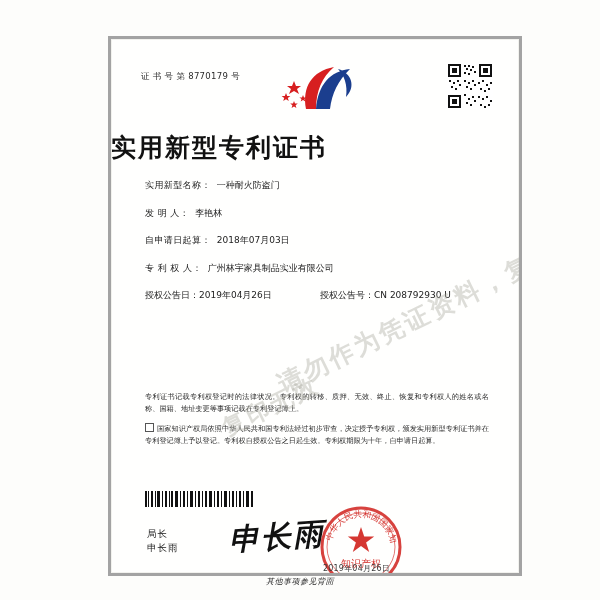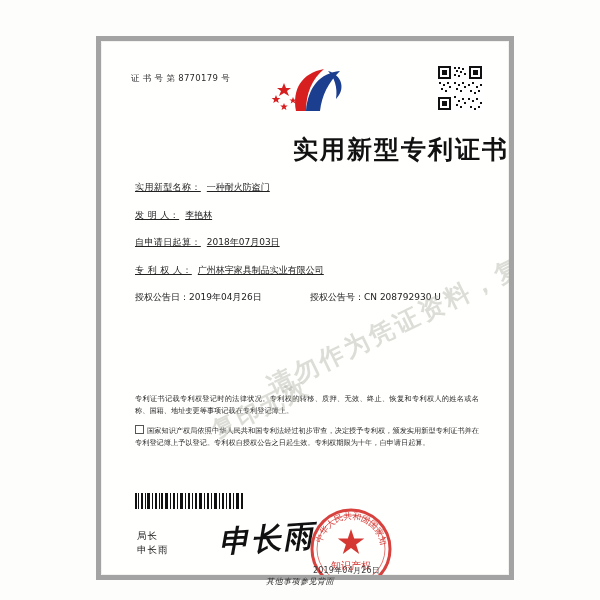--- a/index.html
+++ b/index.html
@@ -16,25 +16,25 @@
   }
   .page {
     position: relative;
     width: 600px;
     height: 600px;
     background: #fdfdfb;
   }
   
   .frame {
     position: absolute;
-    left: 96px;
+    left: 108px;
     top: 36px;
     width: 408px;
     height: 534px;
-    border: 5px solid #a3a3a3;
+    border: 3px solid #a3a3a3;
     background: #fffffe;
     box-shadow: 0 0 0 1px #f2f2ee inset;
     overflow: hidden;
   }
 
   
   .cert-no {
     position: absolute;
     left: 30px;
     top: 32px;
@@ -57,21 +57,21 @@
     top: 24px;
     width: 46px;
     height: 46px;
   }
 
   .title {
     position: absolute;
     left: 0;
     right: 0;
     top: 92px;
-    text-align: right;
+    text-align: left;
     font-family: Liberation Mono, monospace;
     font-size: 25px;
     font-weight: bold;
     letter-spacing: 2px;
     color: #111;
   }
 
   
   .fields {
     position: absolute;
@@ -79,21 +79,20 @@
     top: 140px;
     width: 342px;
     font-size: 9px;
     line-height: 1.5;
     color: #222;
   }
   .row {
     display: flex;
     align-items: flex-end;
     margin-bottom: 14px;
-    text-decoration: underline;
   }
   .row .lbl {
     flex: 0 0 auto;
     white-space: nowrap;
     letter-spacing: 0.4px;
     color: #222;
   }
   .row .val {
     flex: 1 1 auto;
     padding-left: 6px;

